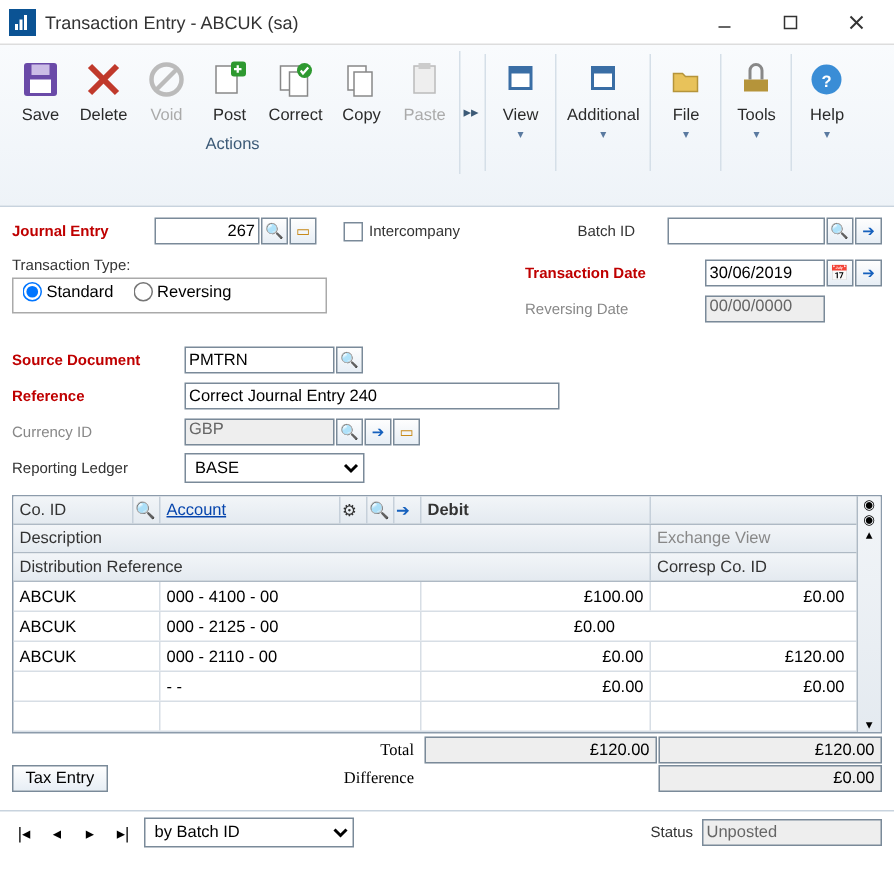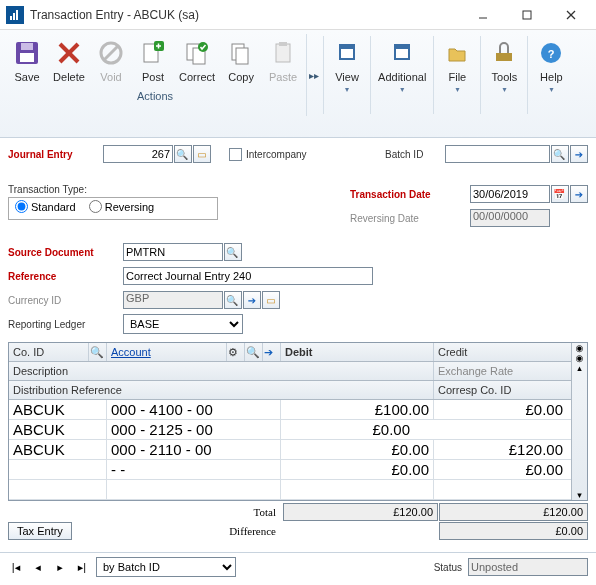--- a/index.html
+++ b/index.html
@@ -41,21 +41,21 @@
 fieldset.rg { border: 1px solid #aaa; padding: 2px 6px 4px 6px; }
 
 
 .grid { border: 1px solid #8c9bab; margin: 8px 0 2px 0; }
 .grid-head { display:flex; background: linear-gradient(#f2f5f8,#e4eaf0); border-bottom: 1px solid #aeb9c4;}
 .gh { border-right: 1px solid #c6d0da; padding: 2px 4px; font-size: 11px; color: #333; height: 18px; display: flex; align-items: center; }
 .gh.link { color: #0645ad; text-decoration: underline; cursor: pointer; }
 .grid-sub { display: flex; background: linear-gradient(#f2f5f8,#e4eaf0); border-bottom: 1px solid #aeb9c4; }
 .grid-body { max-height: 112px; overflow: hidden; }
 .grow { display: flex; border-bottom: 1px solid #d7dee5; height: 20px; }
-.gc { border-right: 1px solid #d7dee5; padding: 2px 4px; font-size: 15px; display: flex; align-items: center; }
+.gc { border-right: 1px solid #d7dee5; padding: 2px 4px; font-size: 11px; display: flex; align-items: center; }
 .gc.num { justify-content: flex-end; }
 .grid-scroll { width: 16px; background: linear-gradient(#f2f5f8,#e4eaf0); border-left: 1px solid #aeb9c4; display: flex; flex-direction: column; align-items: center; justify-content: space-between; }
 .grid-wrap { display: flex; }
 
 
 .totals { display: flex; justify-content: flex-end; gap: 0; margin-top: 2px; }
 .tot-label { width: 80px; text-align: right; padding-right: 6px; font-size: 11px; height: 18px; line-height: 18px; font-family: Liberation Serif, serif; }
 .tot-val { width: 155px; border: 1px solid #7a8a99; height: 18px; text-align: right; padding: 0 4px; font-size: 11px; background: #eee; line-height: 16px; margin-left: 1px; }
 
 
@@ -238,21 +238,21 @@
     <span style="width:18px;"></span>
     <span class="cb"></span>
     <span class="label">Intercompany</span>
     <span style="flex:1;"></span>
     <span class="label" style="width:60px;">Batch ID</span>
     <input class="field" style="width: 105px;" value="">
     <span class="iconbtn">🔍</span>
     <span class="iconbtn" style="color:#1560bd;">➔</span>
   </div>
 
-  <div class="row" style="margin-top:20px;align-items:flex-start;">
+  <div class="row" style="margin-top:8px;align-items:flex-start;">
     <div style="width:210px;">
       <div class="label">Transaction Type:</div>
       <fieldset class="rg" style="margin-top:2px;">
         <label class="radio">
             <input type="radio" checked="" style="">
             <span>Standard</span>
           </label>
         <label class="radio" style="margin-left:10px;">
             <input type="radio" style="">
             <span>Reversing</span>
@@ -299,25 +299,24 @@
     <div class="grid-wrap">
     <div style="flex:1;">
     <div class="grid-head">
       <div class="gh" style="width:80px;">Co. ID</div>
       <div class="gh" style="width:18px;padding:2px 1px;">🔍</div>
       <div class="gh link" style="width:120px;">Account</div>
       <div class="gh" style="width:18px;padding:2px 1px;">⚙</div>
       <div class="gh" style="width:18px;padding:2px 1px;">🔍</div>
       <div class="gh" style="width:18px;padding:2px 1px;color:#1560bd;">➔</div>
       <div class="gh" style="width:153px;font-weight:bold;">Debit</div>
-      <div class="gh" style="width:133px;border-right:none;">Credit</div>
     </div>
     <div class="grid-sub">
       <div class="gh" style="width:425px;">Description</div>
-      <div class="gh" style="width:133px;border-right:none;color:#888;">Exchange Rate</div>
+      <div class="gh" style="width:133px;border-right:none;color:#888;">Exchange View</div>
     </div>
     <div class="grid-sub">
       <div class="gh" style="width:425px;">Distribution Reference</div>
       <div class="gh" style="width:133px;border-right:none;">Corresp Co. ID</div>
     </div>
     <div class="grid-body" id="grid-body">
             <div class="grow">
               <div class="gc" style="width:98px;">ABCUK</div>
               <div class="gc" style="width:174px;">000 - 4100 - 00</div>
               <div class="gc num" style="width:153px;">£100.00</div>

